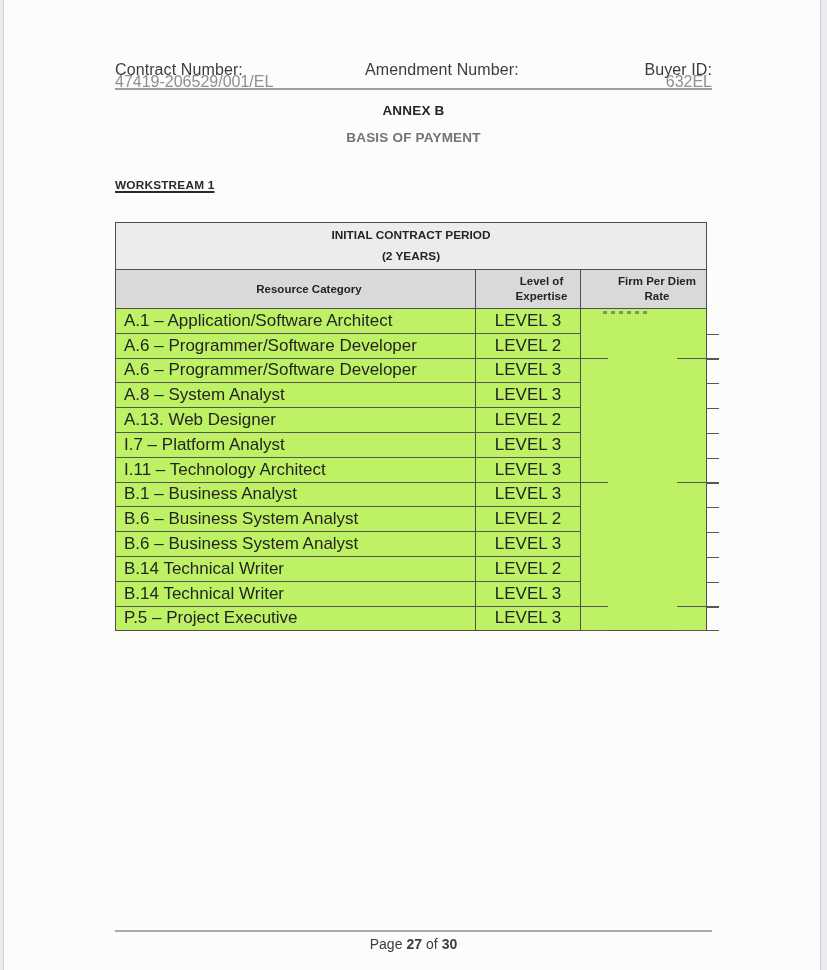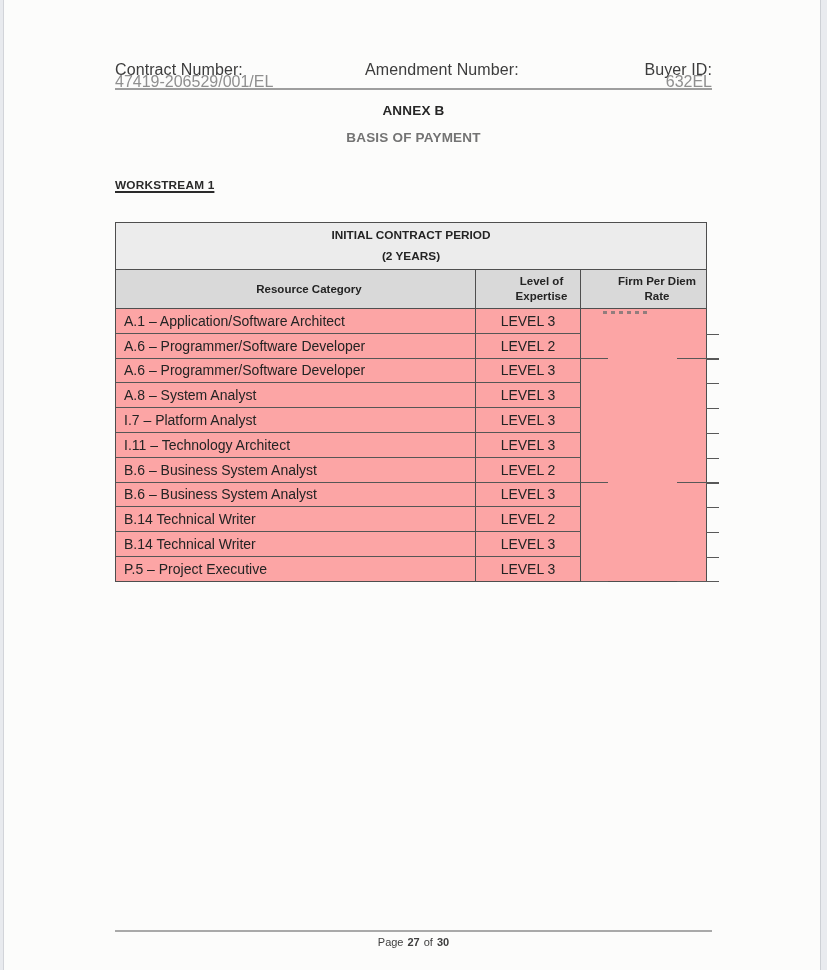--- a/index.html
+++ b/index.html
@@ -48,35 +48,35 @@
   .col-cat  { width: 360px; }
   .col-lvl  { width: 105px; }
   .col-rate { width: 125px; }
   .tbl th, .tbl td { margin: 0; vertical-align: middle; }
   .period-cell { background: #ececec; border-bottom: 1px solid #4f4f4f; height: 44px;
                  text-align: center; font-size: 11.8px; font-weight: 700; color: #242424; }
   .period-cell .line { line-height: 21px; }
   .hdr-row th { background: #d9d9d9; border-bottom: 1px solid #4f4f4f; height: 36px;
                 font-size: 11.5px; font-weight: 700; color: #242424; text-align: center; line-height: 1.3; padding-left: 28px; }
   .hdr-row th.col-cat, .hdr-row th.col-lvl { border-right: 1px solid #4f4f4f; }
-  .tbl td { height: 21.8px; font-size: 14px; color: #242424; background: #fca5a5; margin-left: 12px; }
+  .tbl td { height: 21.8px; font-size: 17px; color: #242424; background: #bef264; margin-left: 12px; }
   td.cat { padding-left: 8px; text-align: left; border-right: 1px solid #4f4f4f; border-bottom: 1px solid #565656; }
   td.lvl { text-align: center; border-right: 1px solid #4f4f4f; border-bottom: 1px solid #565656; }
   td.rate { position: relative; border-bottom: none; }
   tr.last td.cat, tr.last td.lvl { border-bottom: none; }
   
   .dash-l { position: absolute; left: 0; bottom: -1px; width: 27px; height: 1.2px; background: #585858; }
   .dash-r { position: absolute; right: -13px; bottom: -1px; width: 42px; height: 1.2px; background: #585858; }
   .remnant { position: absolute; top: 2px; left: 22px; width: 48px; height: 3px; opacity: .75;
              background: repeating-linear-gradient(90deg, #6f6f6f 0 4.5px, transparent 4.5px 8px); }
 
   
   .ftr-rule { position: absolute; top: 930px; left: 115px; width: 597px; height: 2px; background: #a9a9a9; }
   .ftr-text { position: absolute; top: 936px; left: 115px; width: 597px; display: flex;
-              justify-content: center; gap: 4px; font-size: 11px; color: #3e3e3e; text-align: right; }
+              justify-content: center; gap: 4px; font-size: 14px; color: #3e3e3e; text-align: right; }
   .ftr-text .bold { font-weight: 700; }
 </style>
 </head>
 <body>
 
 <div class="screen">
   <div class="edge-left"></div>
   <div class="edge-right"></div>
 
   <div class="doc-header">
@@ -141,29 +141,45 @@
           </tr>
           <tr>
             <td class="cat">A.8 – System Analyst</td>
             <td class="lvl">LEVEL 3</td>
             <td class="rate">
               <div class="dash-l"></div>
               <div class="dash-r"></div>
             </td>
           </tr>
           <tr>
+            <td class="cat">A.13. Web Designer</td>
+            <td class="lvl">LEVEL 2</td>
+            <td class="rate">
+              <div class="dash-l"></div>
+              <div class="dash-r"></div>
+            </td>
+          </tr>
+          <tr>
             <td class="cat">I.7 – Platform Analyst</td>
             <td class="lvl">LEVEL 3</td>
             <td class="rate">
               <div class="dash-l"></div>
               <div class="dash-r"></div>
             </td>
           </tr>
           <tr>
             <td class="cat">I.11 – Technology Architect</td>
+            <td class="lvl">LEVEL 3</td>
+            <td class="rate">
+              <div class="dash-l"></div>
+              <div class="dash-r"></div>
+            </td>
+          </tr>
+          <tr>
+            <td class="cat">B.1 – Business Analyst</td>
             <td class="lvl">LEVEL 3</td>
             <td class="rate">
               <div class="dash-l"></div>
               <div class="dash-r"></div>
             </td>
           </tr>
           <tr>
             <td class="cat">B.6 – Business System Analyst</td>
             <td class="lvl">LEVEL 2</td>
             <td class="rate">

